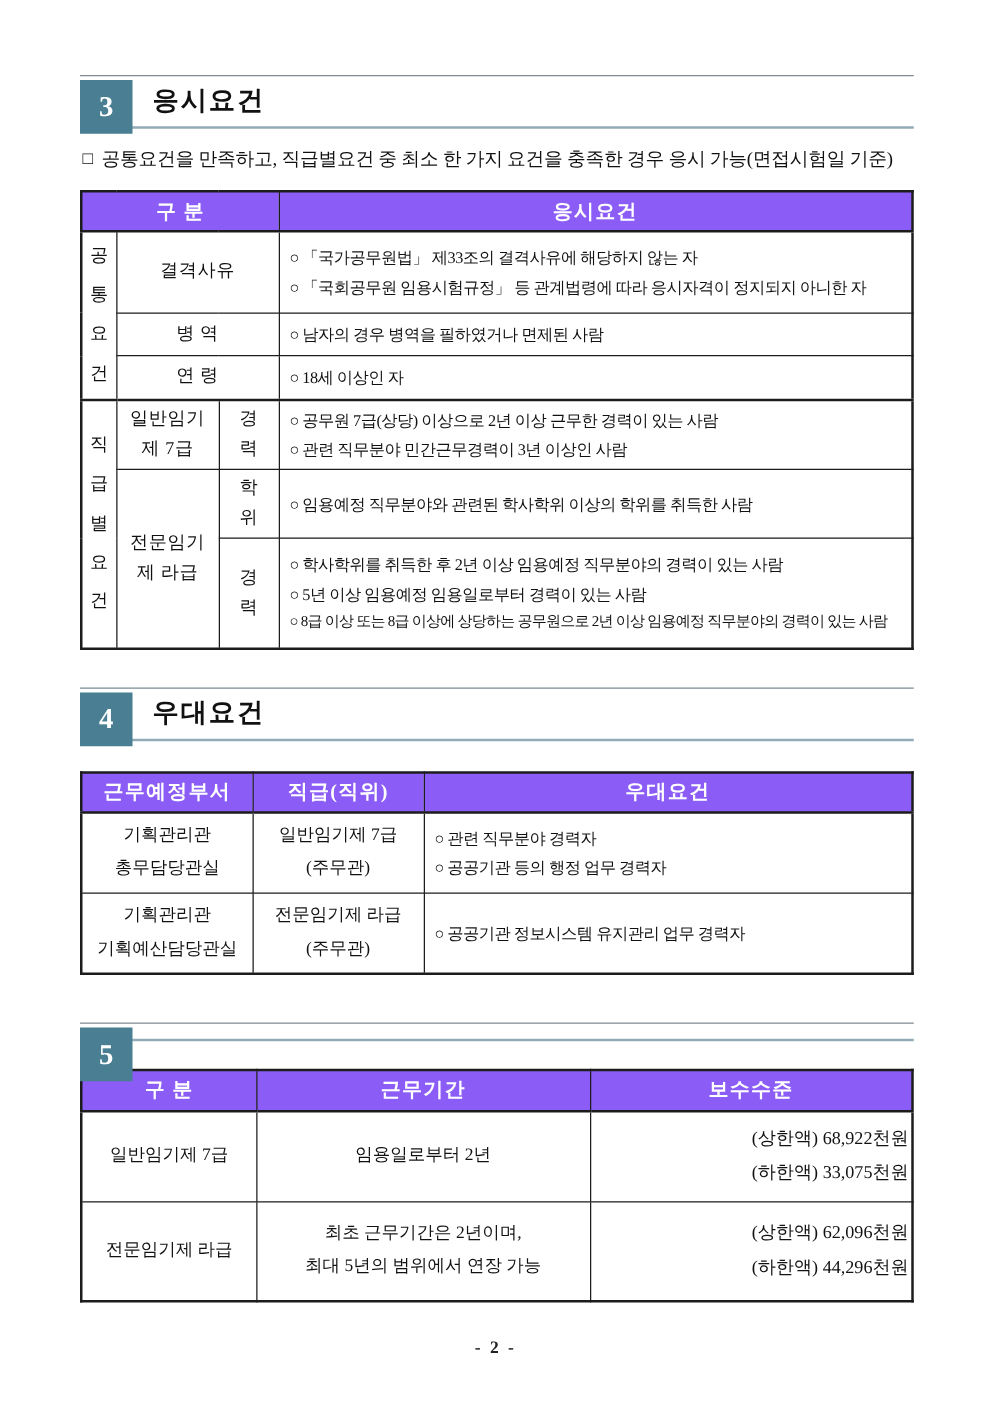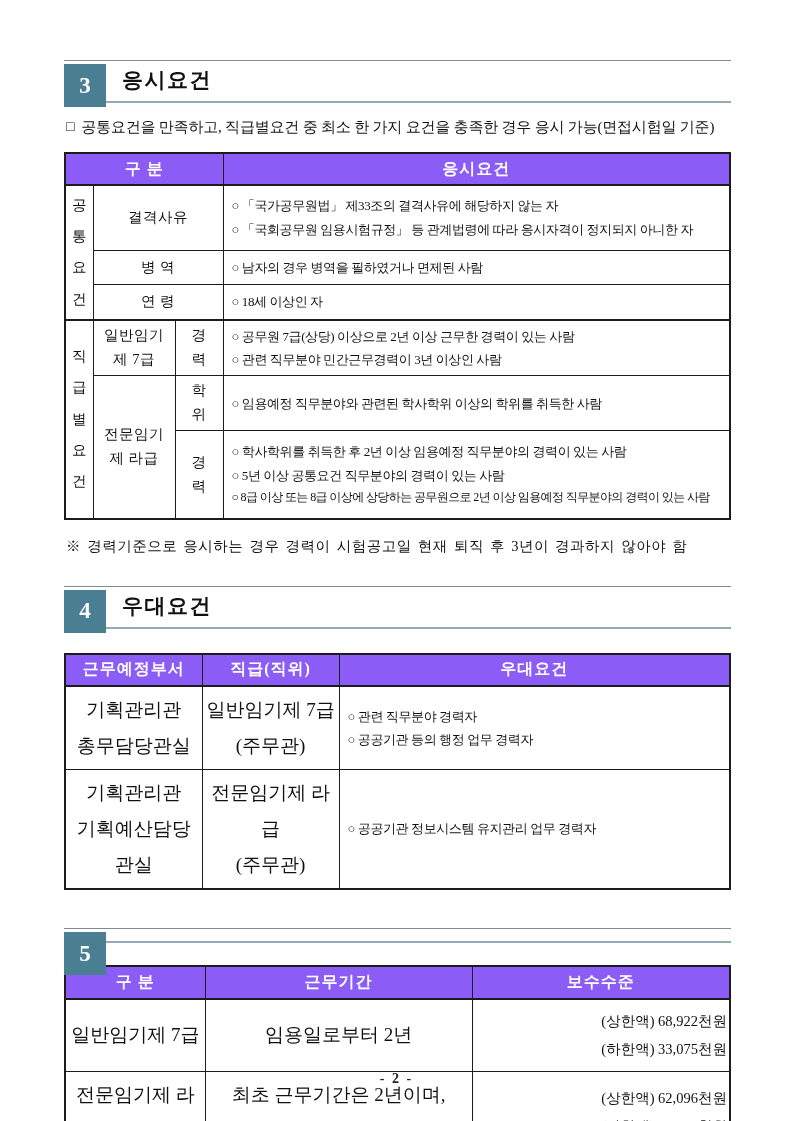--- a/index.html
+++ b/index.html
@@ -30,21 +30,21 @@
   .items{padding:4px 6px 4px 8px;font-size:13px;letter-spacing:-0.4px;line-height:1.8;text-align:left;}
   .items div{white-space:normal;}
   .items .tight{font-size:12px;letter-spacing:-0.6px;white-space:nowrap;overflow:hidden;}
   .grp td{border-top:2px solid #1c1c1c;}
 
   .tbl1{margin-top:15px;}
   .note{margin:17px 0 0 2px;font-size:14.5px;letter-spacing:0.5px;word-spacing:2px;}
 
   .sec4{margin-top:30px;}
   .tbl2{margin-top:24px;}
-  .center-lines{text-align:center;font-size:19px;line-height:1.9;padding:5px 2px;}
+  .center-lines{text-align:center;font-size:14px;line-height:1.9;padding:5px 2px;}
 
   .sec5{margin-top:38px;}
   .tbl3{margin-top:22px;}
   .pay-lines{text-align:right;font-size:14.5px;line-height:1.9;padding:5px 2px;}
 
   .footer{position:absolute;left:0;right:0;bottom:34px;text-align:center;
           font-size:14px;font-weight:bold;letter-spacing:2px;color:#222;}
 </style>
 </head>
 <body>
@@ -106,28 +106,27 @@
       <td class="lbl" rowspan="2">전문임기제 라급</td>
       <td class="lbl">학 위</td>
       <td class="items">
         <div>○ 임용예정 직무분야와 관련된 학사학위 이상의 학위를 취득한 사람</div>
       </td>
     </tr>
     <tr style="height:88px">
       <td class="lbl">경 력</td>
       <td class="items">
         <div>○ 학사학위를 취득한 후 2년 이상 임용예정 직무분야의 경력이 있는 사람</div>
-        <div>○ 5년 이상 공통요건 직무분야의 경력이 있는 사람</div>
+        <div>○ 5년 이상 임용예정 임용일로부터 경력이 있는 사람</div>
         <div class="tight">○ 8급 이상 또는 8급 이상에 상당하는 공무원으로 2년 이상 임용예정 직무분야의 경력이 있는 사람</div>
       </td>
     </tr>
   </tbody>
     </table>
 
-  <div class="note">※ 경력기준으로 응시하는 경우 경력이 시험공고일 현재 퇴직 후 3년이 경과하지 않아야 함</div>
 
   <div class="sec sec4">
     <div class="sec-num">4</div>
     <div class="sec-title">우대요건</div>
   </div>
 
   <table class="tbl2">
     <colgroup>
         <col style="width:137px">
         <col style="width:137px">

